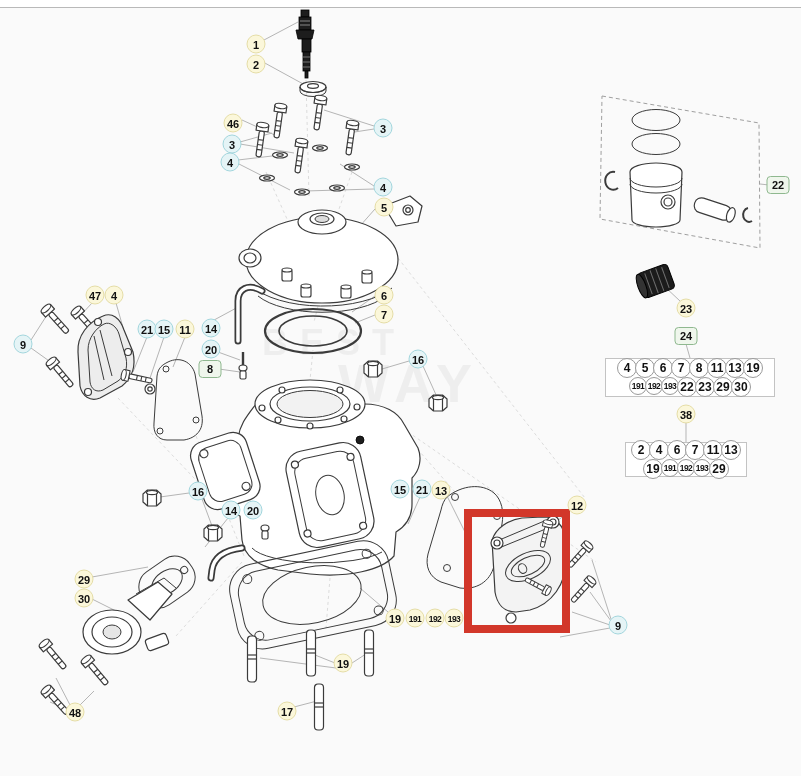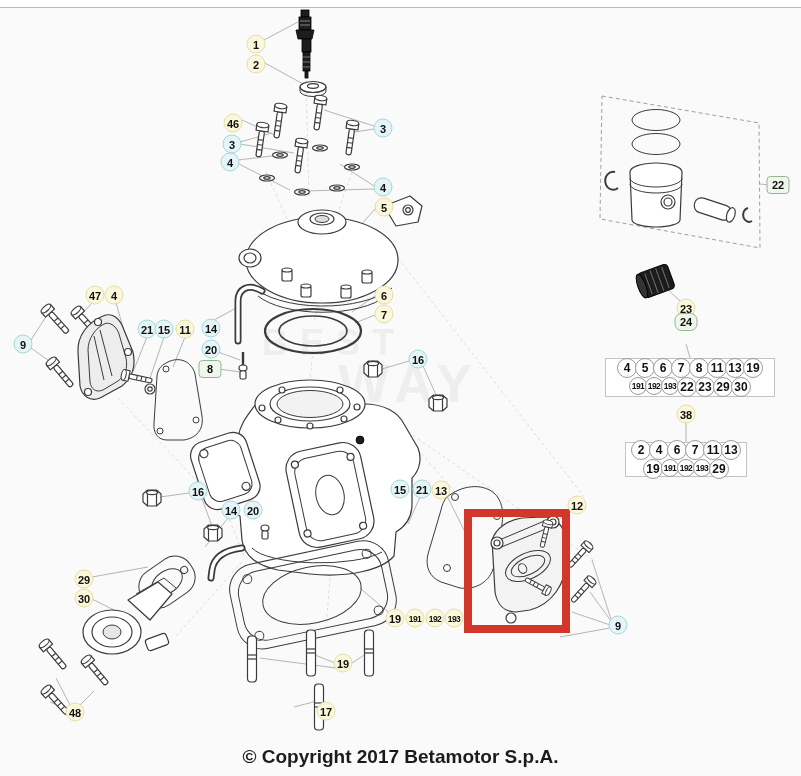--- a/index.html
+++ b/index.html
@@ -420,26 +420,26 @@
       <div class="balloon cyan" style="left: 198px; top: 491px;">16</div>
       <div class="balloon cyan" style="left: 231px; top: 510px;">14</div>
       <div class="balloon cyan" style="left: 253px; top: 510px;">20</div>
       <div class="balloon cyan" style="left: 400px; top: 489px;">15</div>
       <div class="balloon cyan" style="left: 422px; top: 489px;">21</div>
       <div class="balloon yellow" style="left: 441px; top: 490px;">13</div>
       <div class="balloon yellow" style="left: 577px; top: 505px;">12</div>
       <div class="balloon cyan" style="left: 618px; top: 625px;">9</div>
       <div class="balloon green" style="left: 778px; top: 185px;">22</div>
       <div class="balloon yellow" style="left: 686px; top: 308px;">23</div>
-      <div class="balloon green" style="left: 686px; top: 322px; border-radius: 7px;">24</div>
+      <div class="balloon green" style="left: 686px; top: 336px;">24</div>
       <div class="balloon yellow" style="left: 686px; top: 414px;">38</div>
       <div class="balloon yellow" style="left: 84px; top: 579px;">29</div>
       <div class="balloon yellow" style="left: 84px; top: 598px;">30</div>
       <div class="balloon yellow" style="left: 75px; top: 712px;">48</div>
-      <div class="balloon yellow" style="left: 287px; top: 711px; margin-left: 39px;">17</div>
+      <div class="balloon yellow" style="left: 287px; top: 711px;">17</div>
       <div class="balloon yellow" style="left: 343px; top: 663px;">19</div>
       <div class="balloon yellow" style="left: 395px; top: 618px;">19</div>
       <div class="balloon yellow small" style="left: 415px; top: 618px;">191</div>
       <div class="balloon yellow small" style="left: 435px; top: 618px;">192</div>
       <div class="balloon yellow small" style="left: 454px; top: 618px;">193</div>
     </div>
   <div id="kits">
       <div class="kitbox" style="left: 605px; top: 358px; width: 170px; height: 39px;">
         <div class="kitrow">
           <span class="chip">4</span>
@@ -473,14 +473,13 @@
         <div class="kitrow">
           <span class="chip">19</span>
           <span class="chip small">191</span>
           <span class="chip small">192</span>
           <span class="chip small">193</span>
           <span class="chip">29</span>
         </div>
       </div>
     </div>
 
-  <div class="copyright">© Copyright 2017 Betamotor S.p.A.</div>
 </div>
 
 </body></html>

